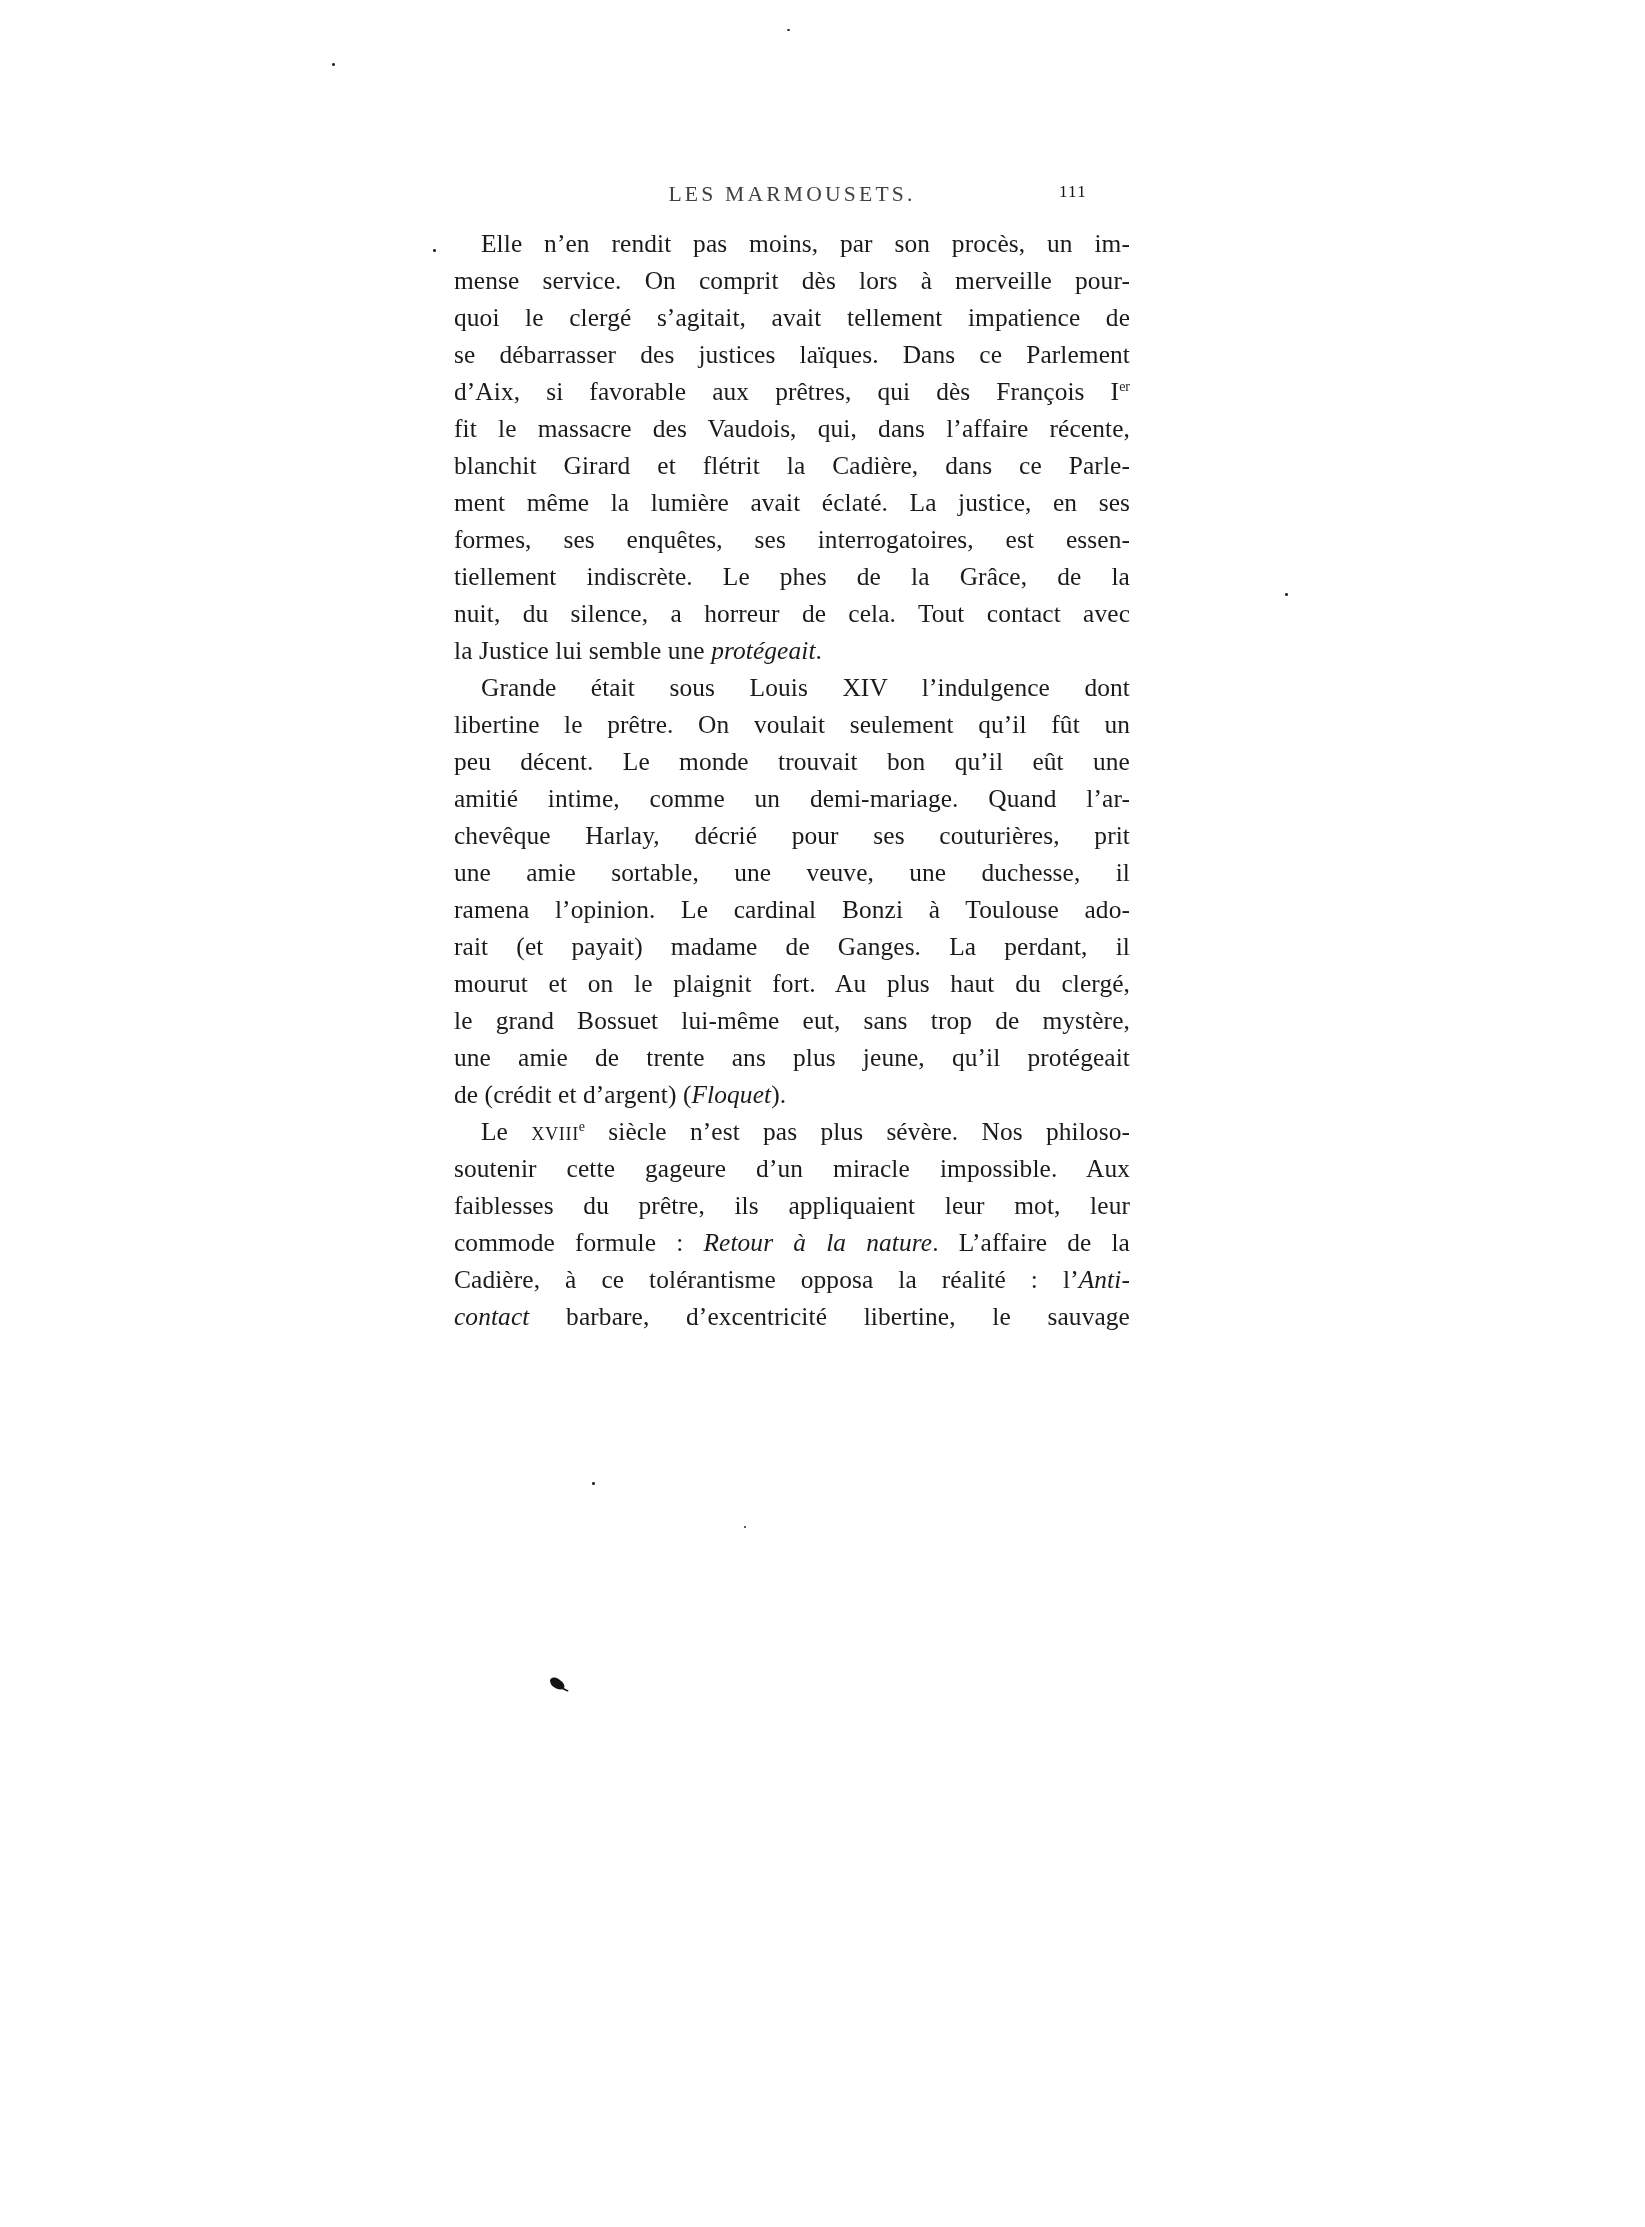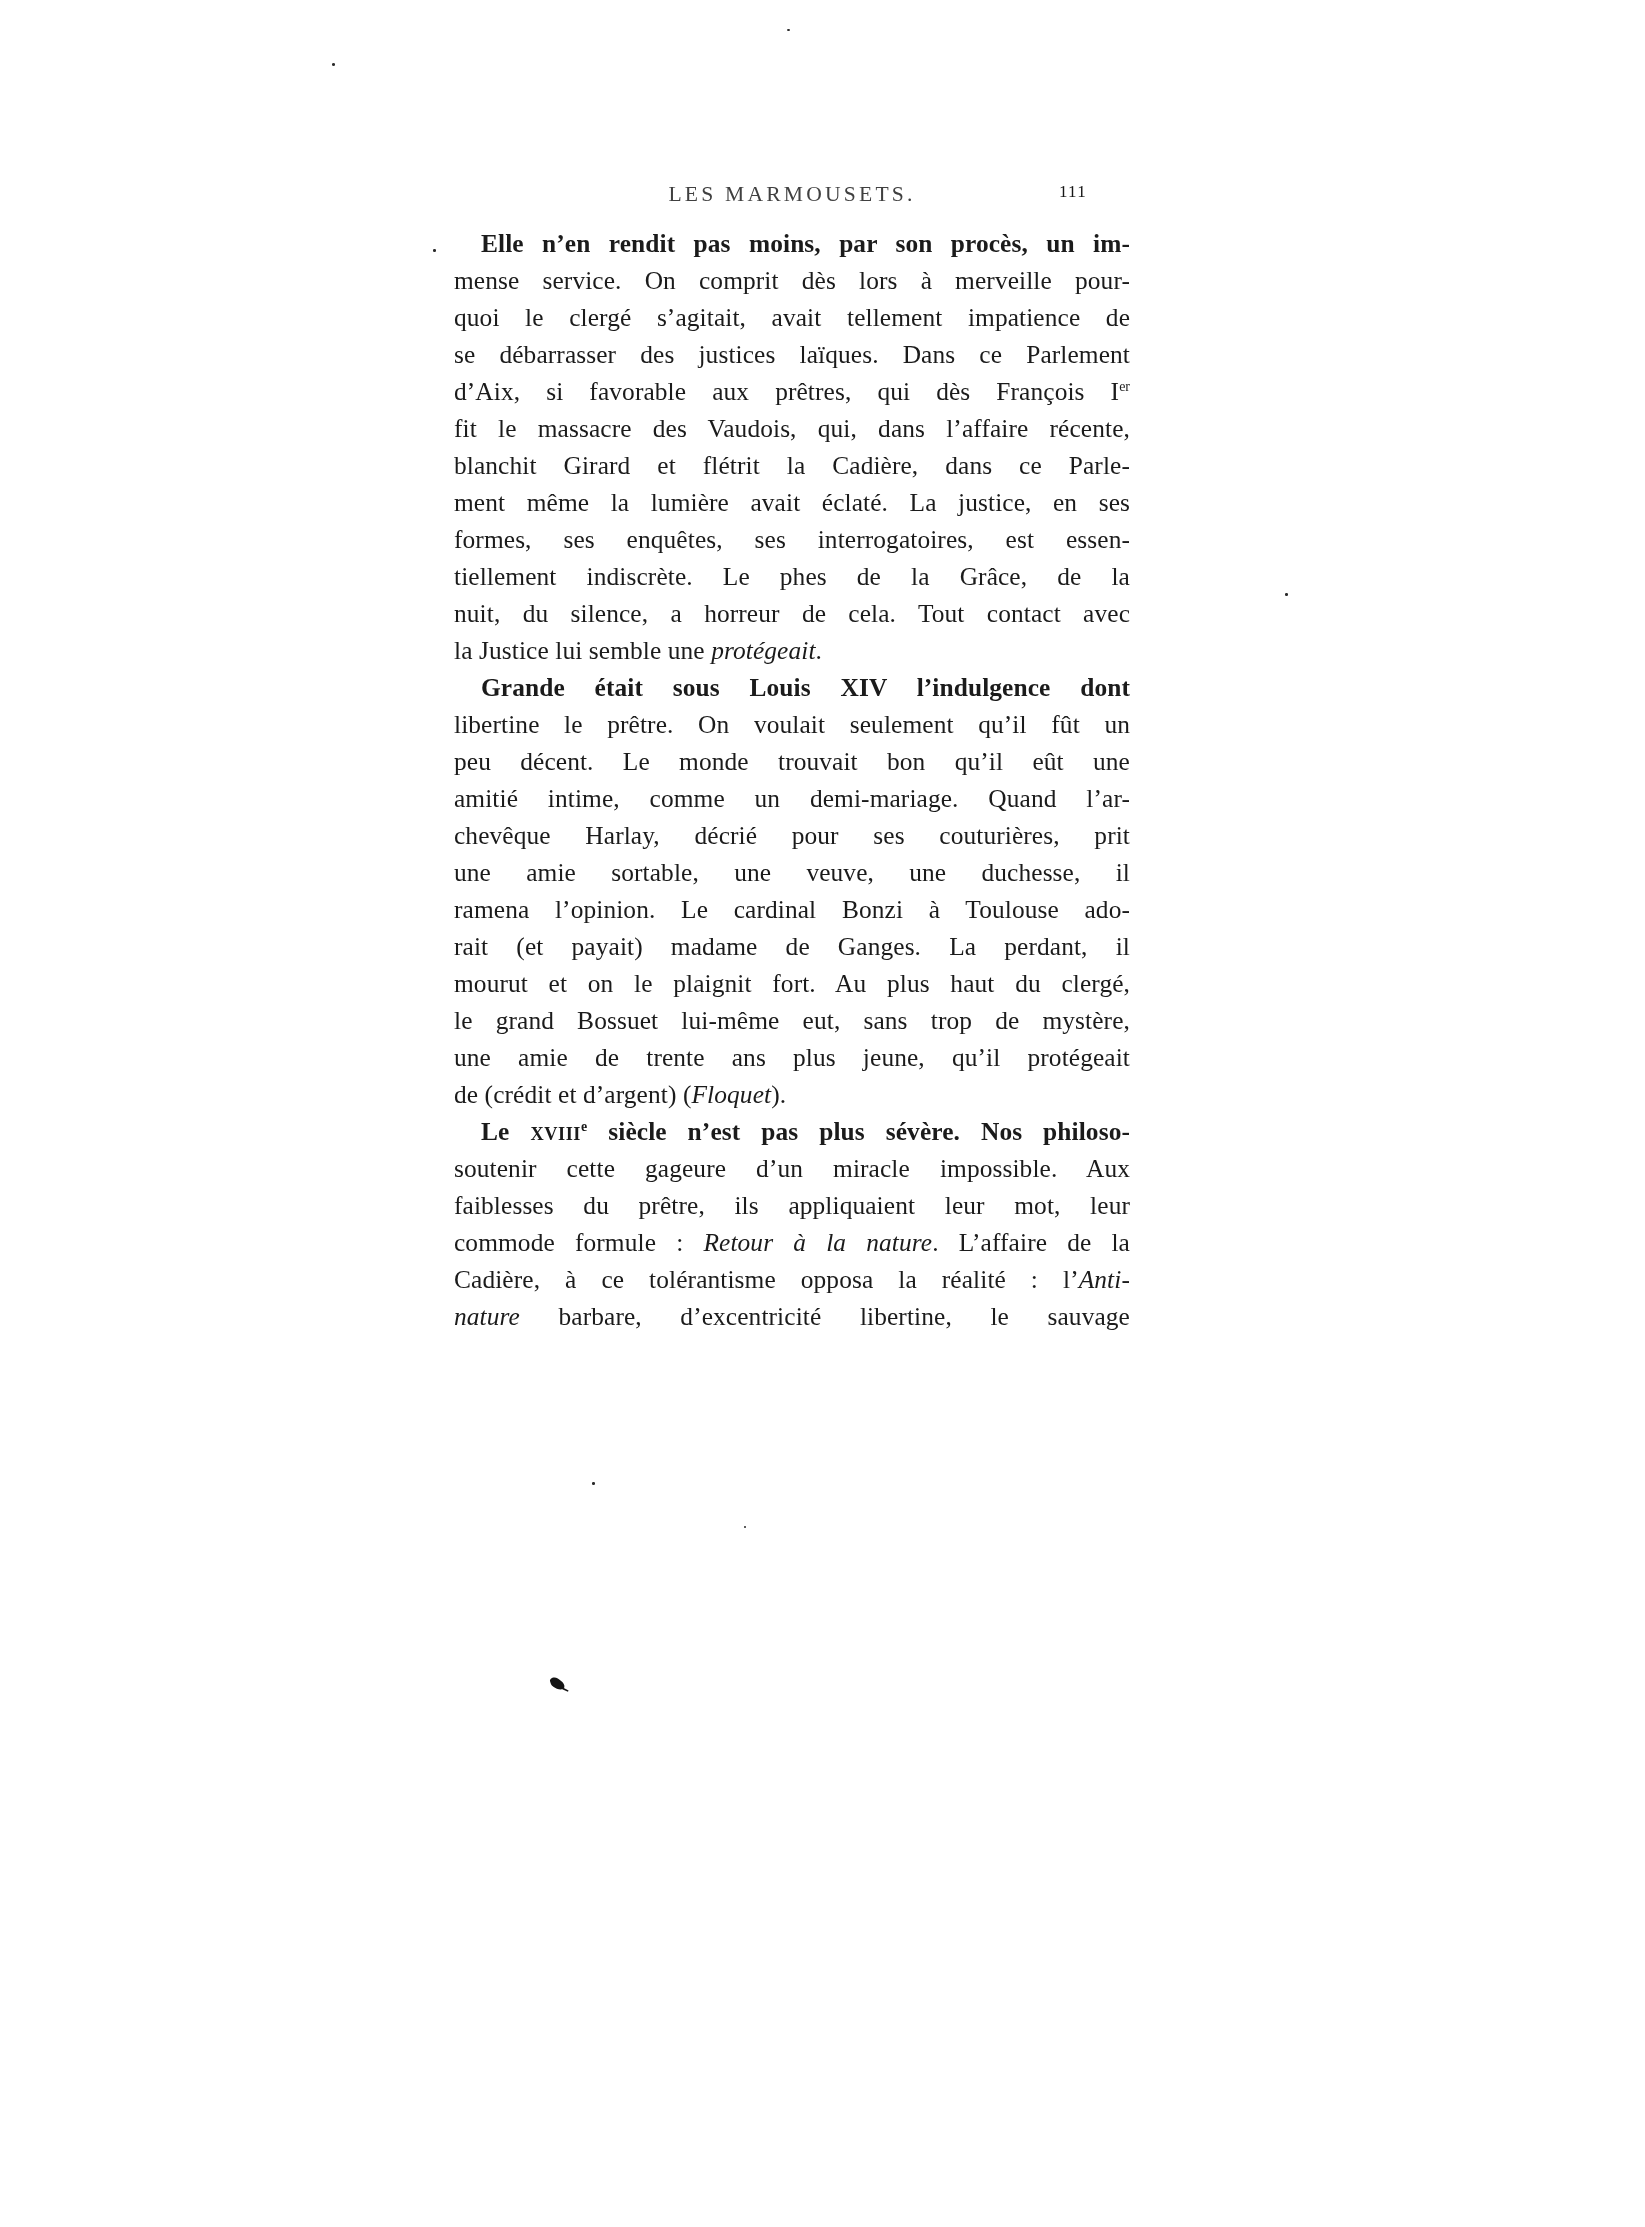--- a/index.html
+++ b/index.html
@@ -35,21 +35,21 @@
   .text-block {
     position: absolute;
     left: 454px; top: 225px; width: 676px;
     font-size: 25.4px;
     line-height: 37px;
     letter-spacing: 0.1px;
     color: #1b1b1b;
   }
   .line { height: 37px; text-align: left; }
   .line.just { text-align: justify; text-align-last: justify; }
-  .line.indent { padding-left: 27px; font-weight: bold; }
+  .line.indent { padding-left: 27px; }
   .line i { font-style: italic; }
   .line sup { font-size: 55%; vertical-align: super; line-height: 0; letter-spacing: 0; }
   .line .sc { text-transform: uppercase; font-size: 72%; letter-spacing: 0.6px; margin-top: 37px; }
   .speck {
     position: absolute; background: #2a2a2a; border-radius: 50%;
   }
   .ink-blot { position: absolute; left: 547px; top: 1676px; }
 </style>
 </head>
 <body>
@@ -83,21 +83,21 @@
       <div class="line just">rait (et payait) madame de Ganges. La perdant, il</div>
       <div class="line just">mourut et on le plaignit fort. Au plus haut du clergé,</div>
       <div class="line just">le grand Bossuet lui-même eut, sans trop de mystère,</div>
       <div class="line just">une amie de trente ans plus jeune, qu’il protégeait</div>
       <div class="line">de (crédit et d’argent) (<i>Floquet</i>).</div>
       <div class="line indent just">Le <span class="sc">xviii</span><sup>e</sup> siècle n’est pas plus sévère. Nos philoso-</div>
       <div class="line just">soutenir cette gageure d’un miracle impossible. Aux</div>
       <div class="line just">faiblesses du prêtre, ils appliquaient leur mot, leur</div>
       <div class="line just">commode formule : <i>Retour à la nature</i>. L’affaire de la</div>
       <div class="line just">Cadière, à ce tolérantisme opposa la réalité : l’<i>Anti-</i></div>
-      <div class="line just"><i>nature</i> barbare, d’excentricité libertine, le sauvage</div>
+      <div class="line just"><i>contact</i> barbare, d’excentricité libertine, le sauvage</div>
     </div>
 
   <svg class="ink-blot" width="25.4" height="19" viewBox="0 0 40 30">
     <path d="M5,9 C3,4 11,0 17,4 C25,9 29,14 27,19 C24,23 15,21 10,17 C6,14 6,12 5,9 Z" fill="#141414"></path>
     <path d="M25,18 L34,23 L33,25 L24,21 Z" fill="#141414"></path>
   </svg>
   <div class="speck" style="left:332px; top:63px; width:3.2px; height:2.5px;"></div>
   <div class="speck" style="left:787px; top:29px; width:2.5px; height:1.9px;"></div>
   <div class="speck" style="left:433px; top:249px; width:2.5px; height:2.5px;"></div>
   <div class="speck" style="left:1285px; top:593px; width:2.5px; height:2.5px;"></div>

